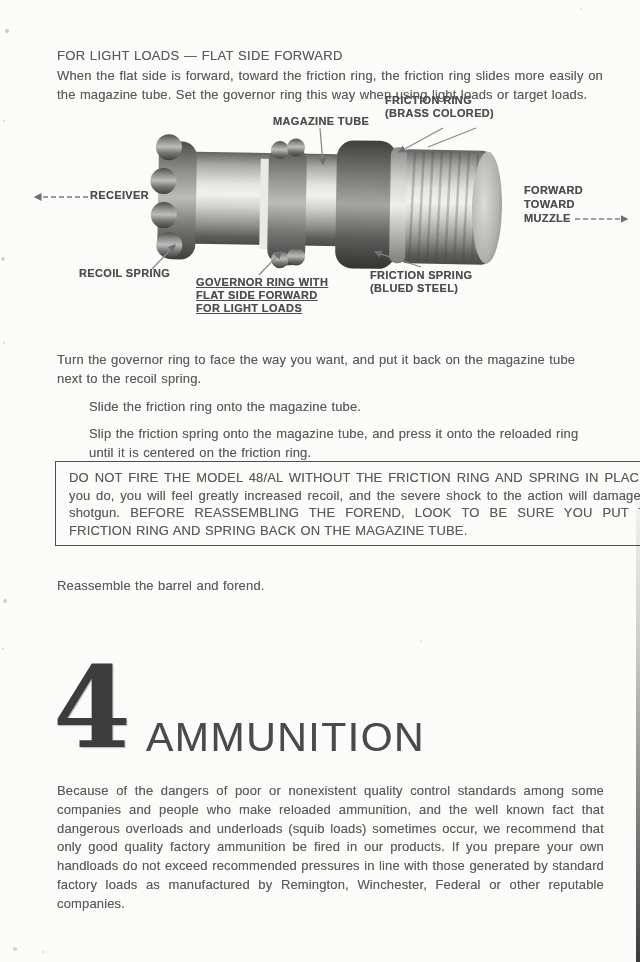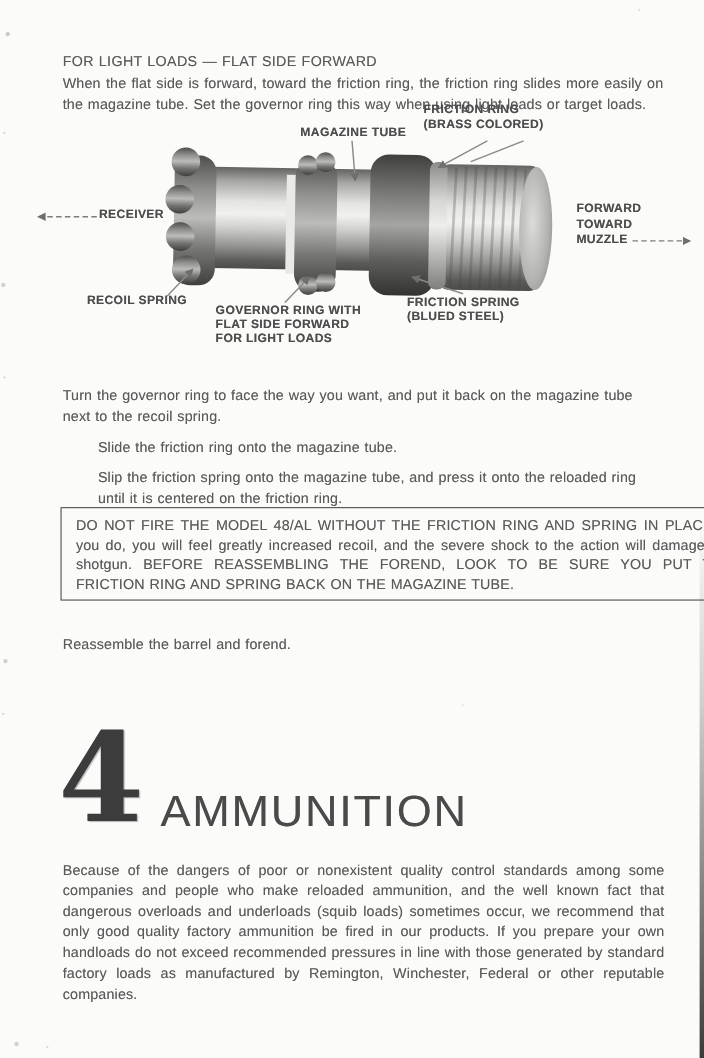--- a/index.html
+++ b/index.html
@@ -190,21 +190,21 @@
     </svg>
 
     <div class="dlabel center" style="left:385px;top:6px;width:150px;">FRICTION RING
 (BRASS COLORED)</div>
     <div class="dlabel" style="left:262px;top:27px;margin-left:11px;">MAGAZINE TUBE</div>
     <div class="dlabel" style="left:90px;top:101px;">RECEIVER</div>
     <div class="dlabel" style="left:524px;top:95px;line-height:14px;">FORWARD
 TOWARD
 MUZZLE</div>
     <div class="dlabel" style="left:79px;top:179px;">RECOIL SPRING</div>
-    <div class="dlabel center" style="left:196px;top:188px;width:145px;">GOVERNOR RING WITH
+    <div class="dlabel center" style="left:196px;top:188px;width:145px;text-decoration:underline;">GOVERNOR RING WITH
 FLAT SIDE FORWARD
 FOR LIGHT LOADS</div>
     <div class="dlabel center" style="left:370px;top:181px;width:128px;">FRICTION SPRING
 (BLUED STEEL)</div>
   </div>
 
   <div class="abs body-text" id="steps">
     <p>Turn the governor ring to face the way you want, and put it back on the magazine tube next to the recoil spring.</p>
     <p class="para-gap">Slide the friction ring onto the magazine tube.</p>
     <p class="para-gap">Slip the friction spring onto the magazine tube, and press it onto the reloaded ring until it is centered on the friction ring.</p>

